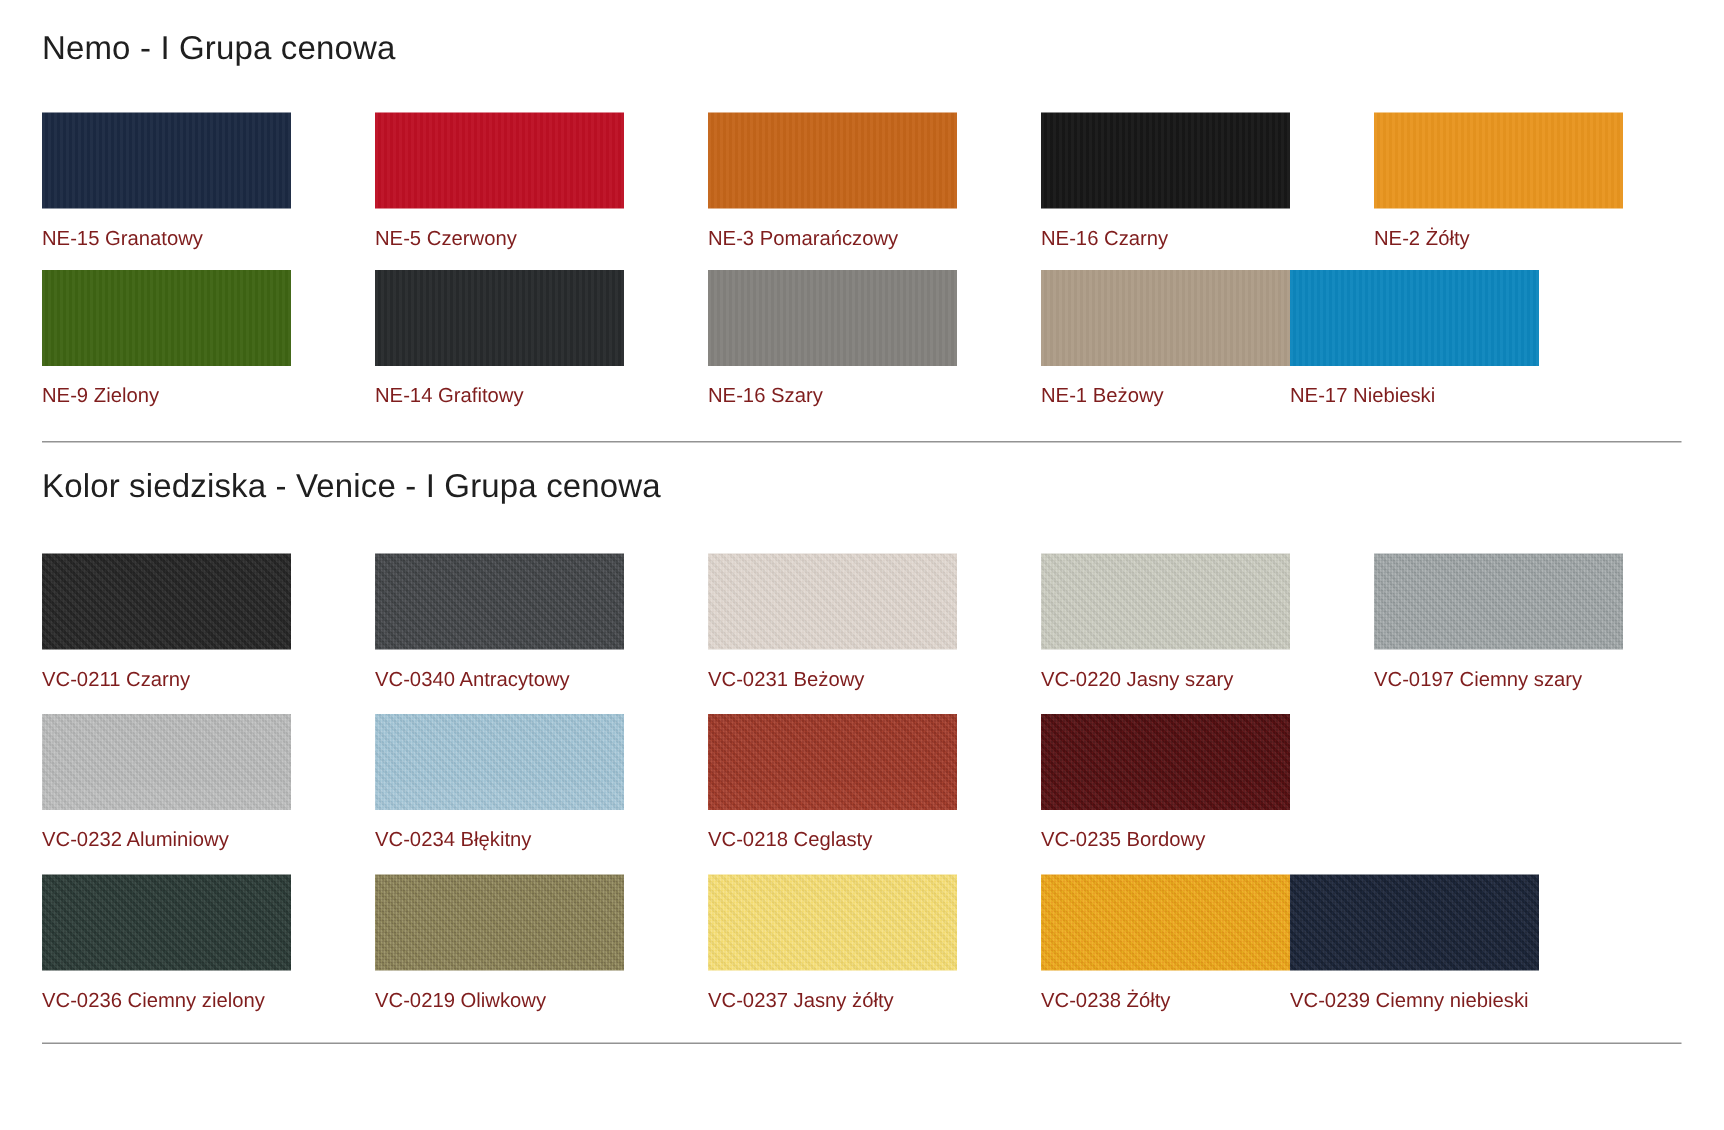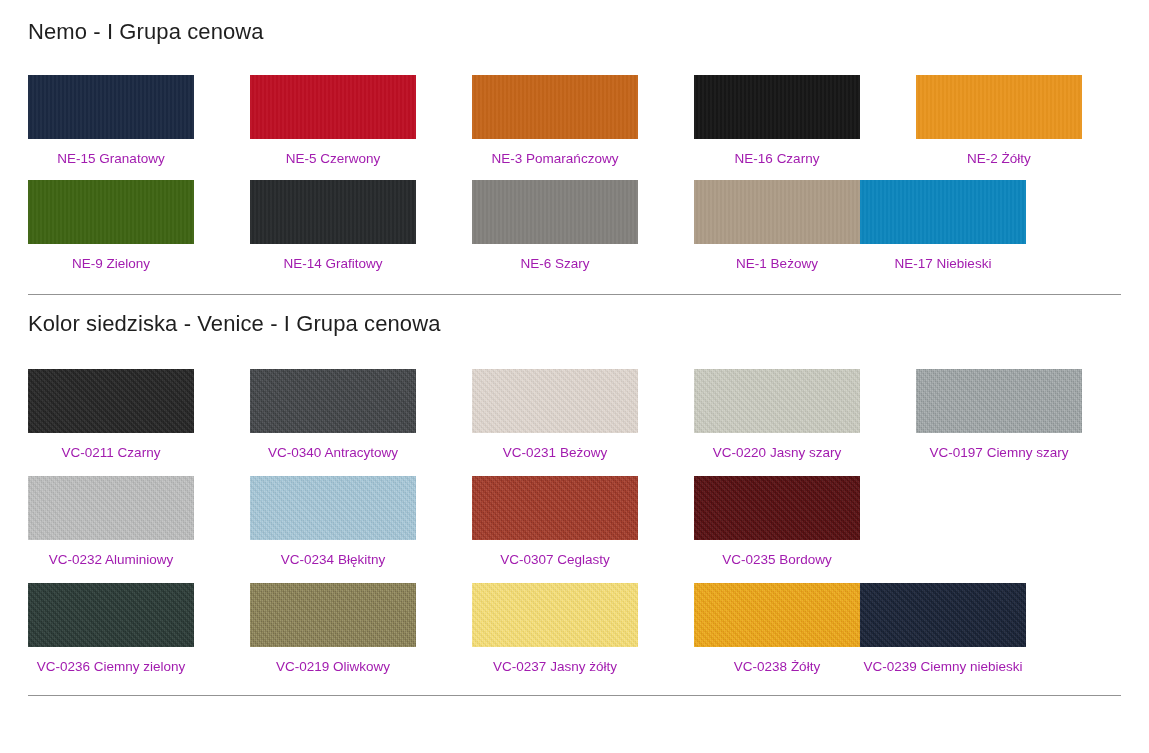--- a/index.html
+++ b/index.html
@@ -107,24 +107,23 @@
         rgba(255,255,255,0.030) 0px,
         rgba(255,255,255,0.030) 2px,
         rgba(0,0,0,0.022) 2px,
         rgba(0,0,0,0.022) 4px);
     pointer-events: none;
   }
 
   .swatch-label {
     font-size: 13.5px;
     line-height: 21px;
-    color: #a21caf;
+    color: #7f1d1d;
     padding-top: 9px;
     word-wrap: break-word;
-    text-align: center;
   }
 
   .divider {
     height: 0;
     border: 0;
     border-top: 1px solid #6f6f6f;
     margin: 0 28px 0 28px;
     opacity: 0.75;
   }
 
@@ -177,21 +176,21 @@
         <div class="swatch-label">NE-9 Zielony</div>
       </div>
 
       <div class="swatch-cell">
         <span class="swatch-chip painted" style="background-color:#272a2c"></span>
         <div class="swatch-label">NE-14 Grafitowy</div>
       </div>
 
       <div class="swatch-cell">
         <span class="swatch-chip painted" style="background-color:#83817d"></span>
-        <div class="swatch-label">NE-6 Szary</div>
+        <div class="swatch-label">NE-16 Szary</div>
       </div>
 
       <div class="swatch-cell">
         <span class="swatch-chip painted" style="background-color:#ad9c87"></span>
         <div class="swatch-label">NE-1 Beżowy</div>
       </div>
 
       <div class="swatch-cell">
         <span class="swatch-chip painted" style="background-color:#0d86bd"></span>
         <div class="swatch-label">NE-17 Niebieski</div>
@@ -239,21 +238,21 @@
       </div>
 
 
       <div class="swatch-cell">
         <span class="swatch-chip textile" style="background-color:#a6c6d6"></span>
         <div class="swatch-label">VC-0234 Błękitny</div>
       </div>
 
       <div class="swatch-cell">
         <span class="swatch-chip textile" style="background-color:#a03c2c"></span>
-        <div class="swatch-label">VC-0307 Ceglasty</div>
+        <div class="swatch-label">VC-0218 Ceglasty</div>
       </div>
 
       <div class="swatch-cell">
         <span class="swatch-chip textile" style="background-color:#561113"></span>
         <div class="swatch-label">VC-0235 Bordowy</div>
       </div>
 
       <div class="swatch-row-gap"></div>
 
       <div class="swatch-cell">

